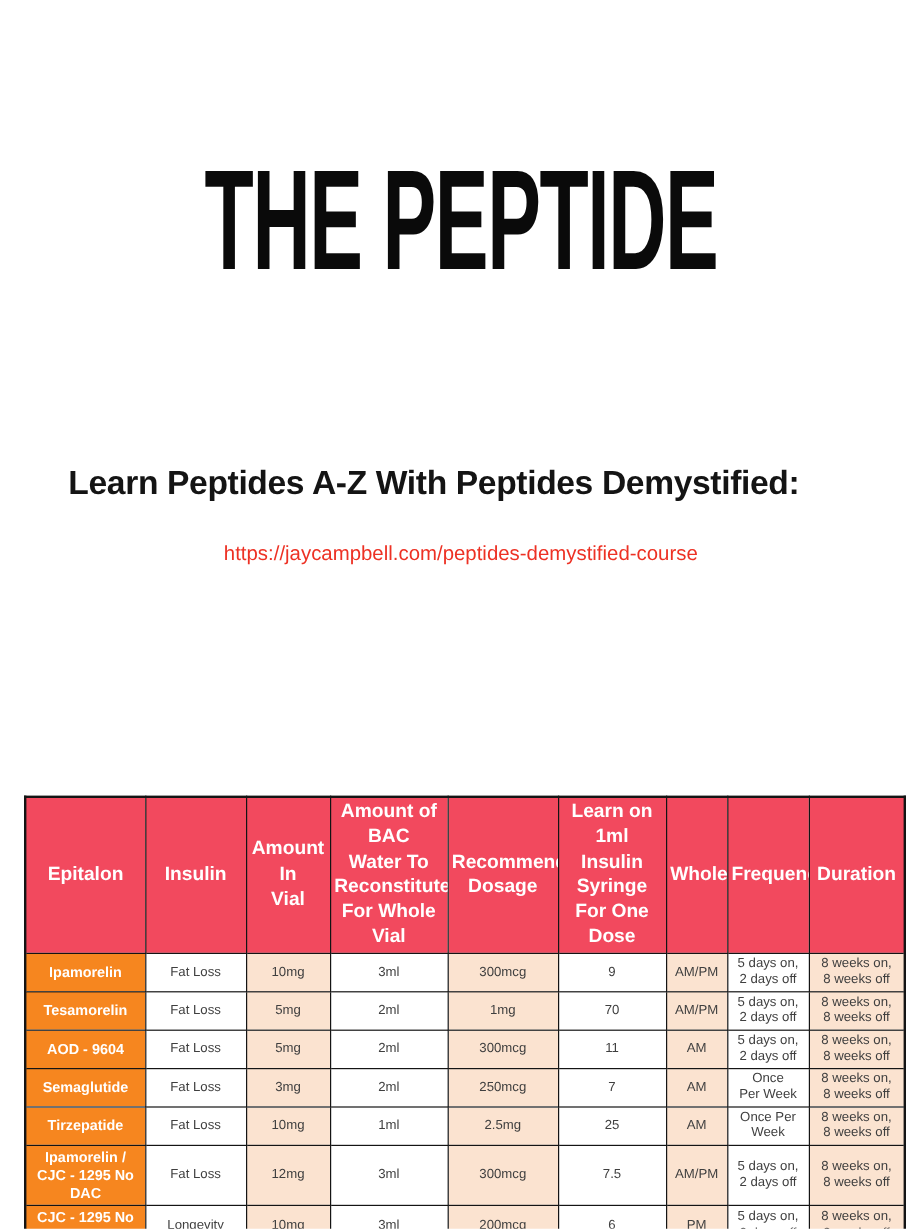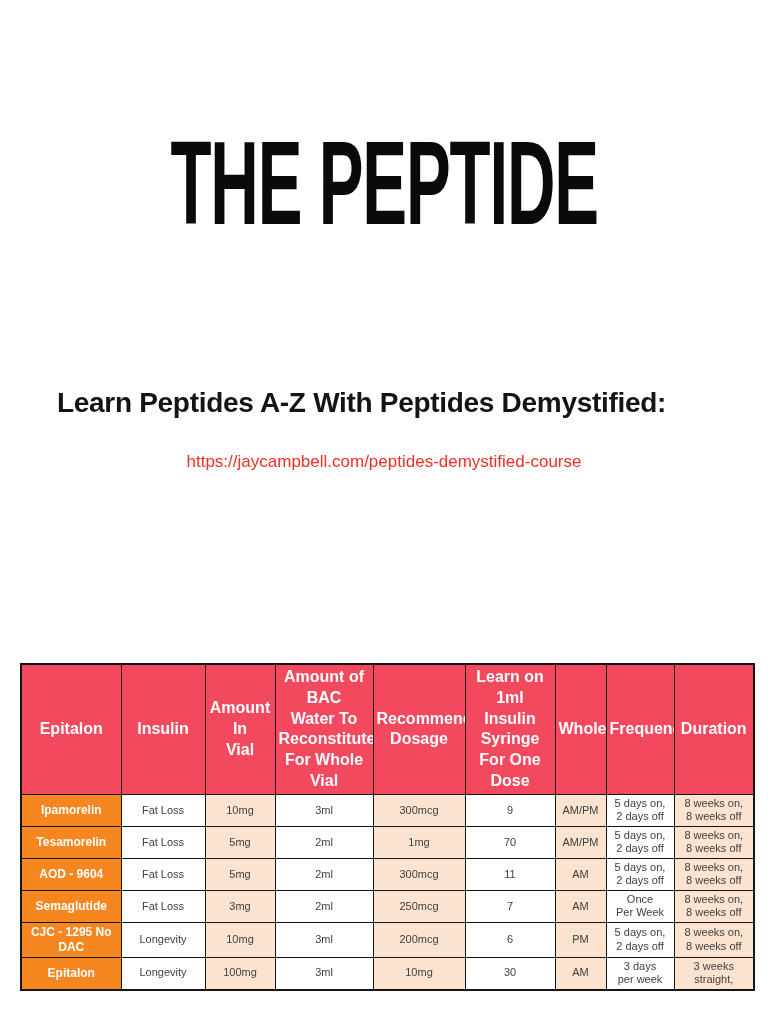--- a/index.html
+++ b/index.html
@@ -143,20 +143,48 @@
             <td class="c3">2ml</td>
             <td class="c4 peach">250mcg</td>
             <td class="c5">7</td>
             <td class="c6 peach">AM</td>
             <td class="c7">Once
 Per Week</td>
             <td class="c8 peach">8 weeks on,
 8 weeks off</td>
           </tr>
           <tr>
+            <td class="c0">Tirzepatide</td>
+            <td class="c1">Fat Loss</td>
+            <td class="c2 peach">10mg</td>
+            <td class="c3">1ml</td>
+            <td class="c4 peach">2.5mg</td>
+            <td class="c5">25</td>
+            <td class="c6 peach">AM</td>
+            <td class="c7">Once Per
+Week</td>
+            <td class="c8 peach">8 weeks on,
+8 weeks off</td>
+          </tr>
+          <tr>
+            <td class="c0">Ipamorelin /
+CJC - 1295 No
+DAC</td>
+            <td class="c1">Fat Loss</td>
+            <td class="c2 peach">12mg</td>
+            <td class="c3">3ml</td>
+            <td class="c4 peach">300mcg</td>
+            <td class="c5">7.5</td>
+            <td class="c6 peach">AM/PM</td>
+            <td class="c7">5 days on,
+2 days off</td>
+            <td class="c8 peach">8 weeks on,
+8 weeks off</td>
+          </tr>
+          <tr>
             <td class="c0">CJC - 1295 No
 DAC</td>
             <td class="c1">Longevity</td>
             <td class="c2 peach">10mg</td>
             <td class="c3">3ml</td>
             <td class="c4 peach">200mcg</td>
             <td class="c5">6</td>
             <td class="c6 peach">PM</td>
             <td class="c7">5 days on,
 2 days off</td>

